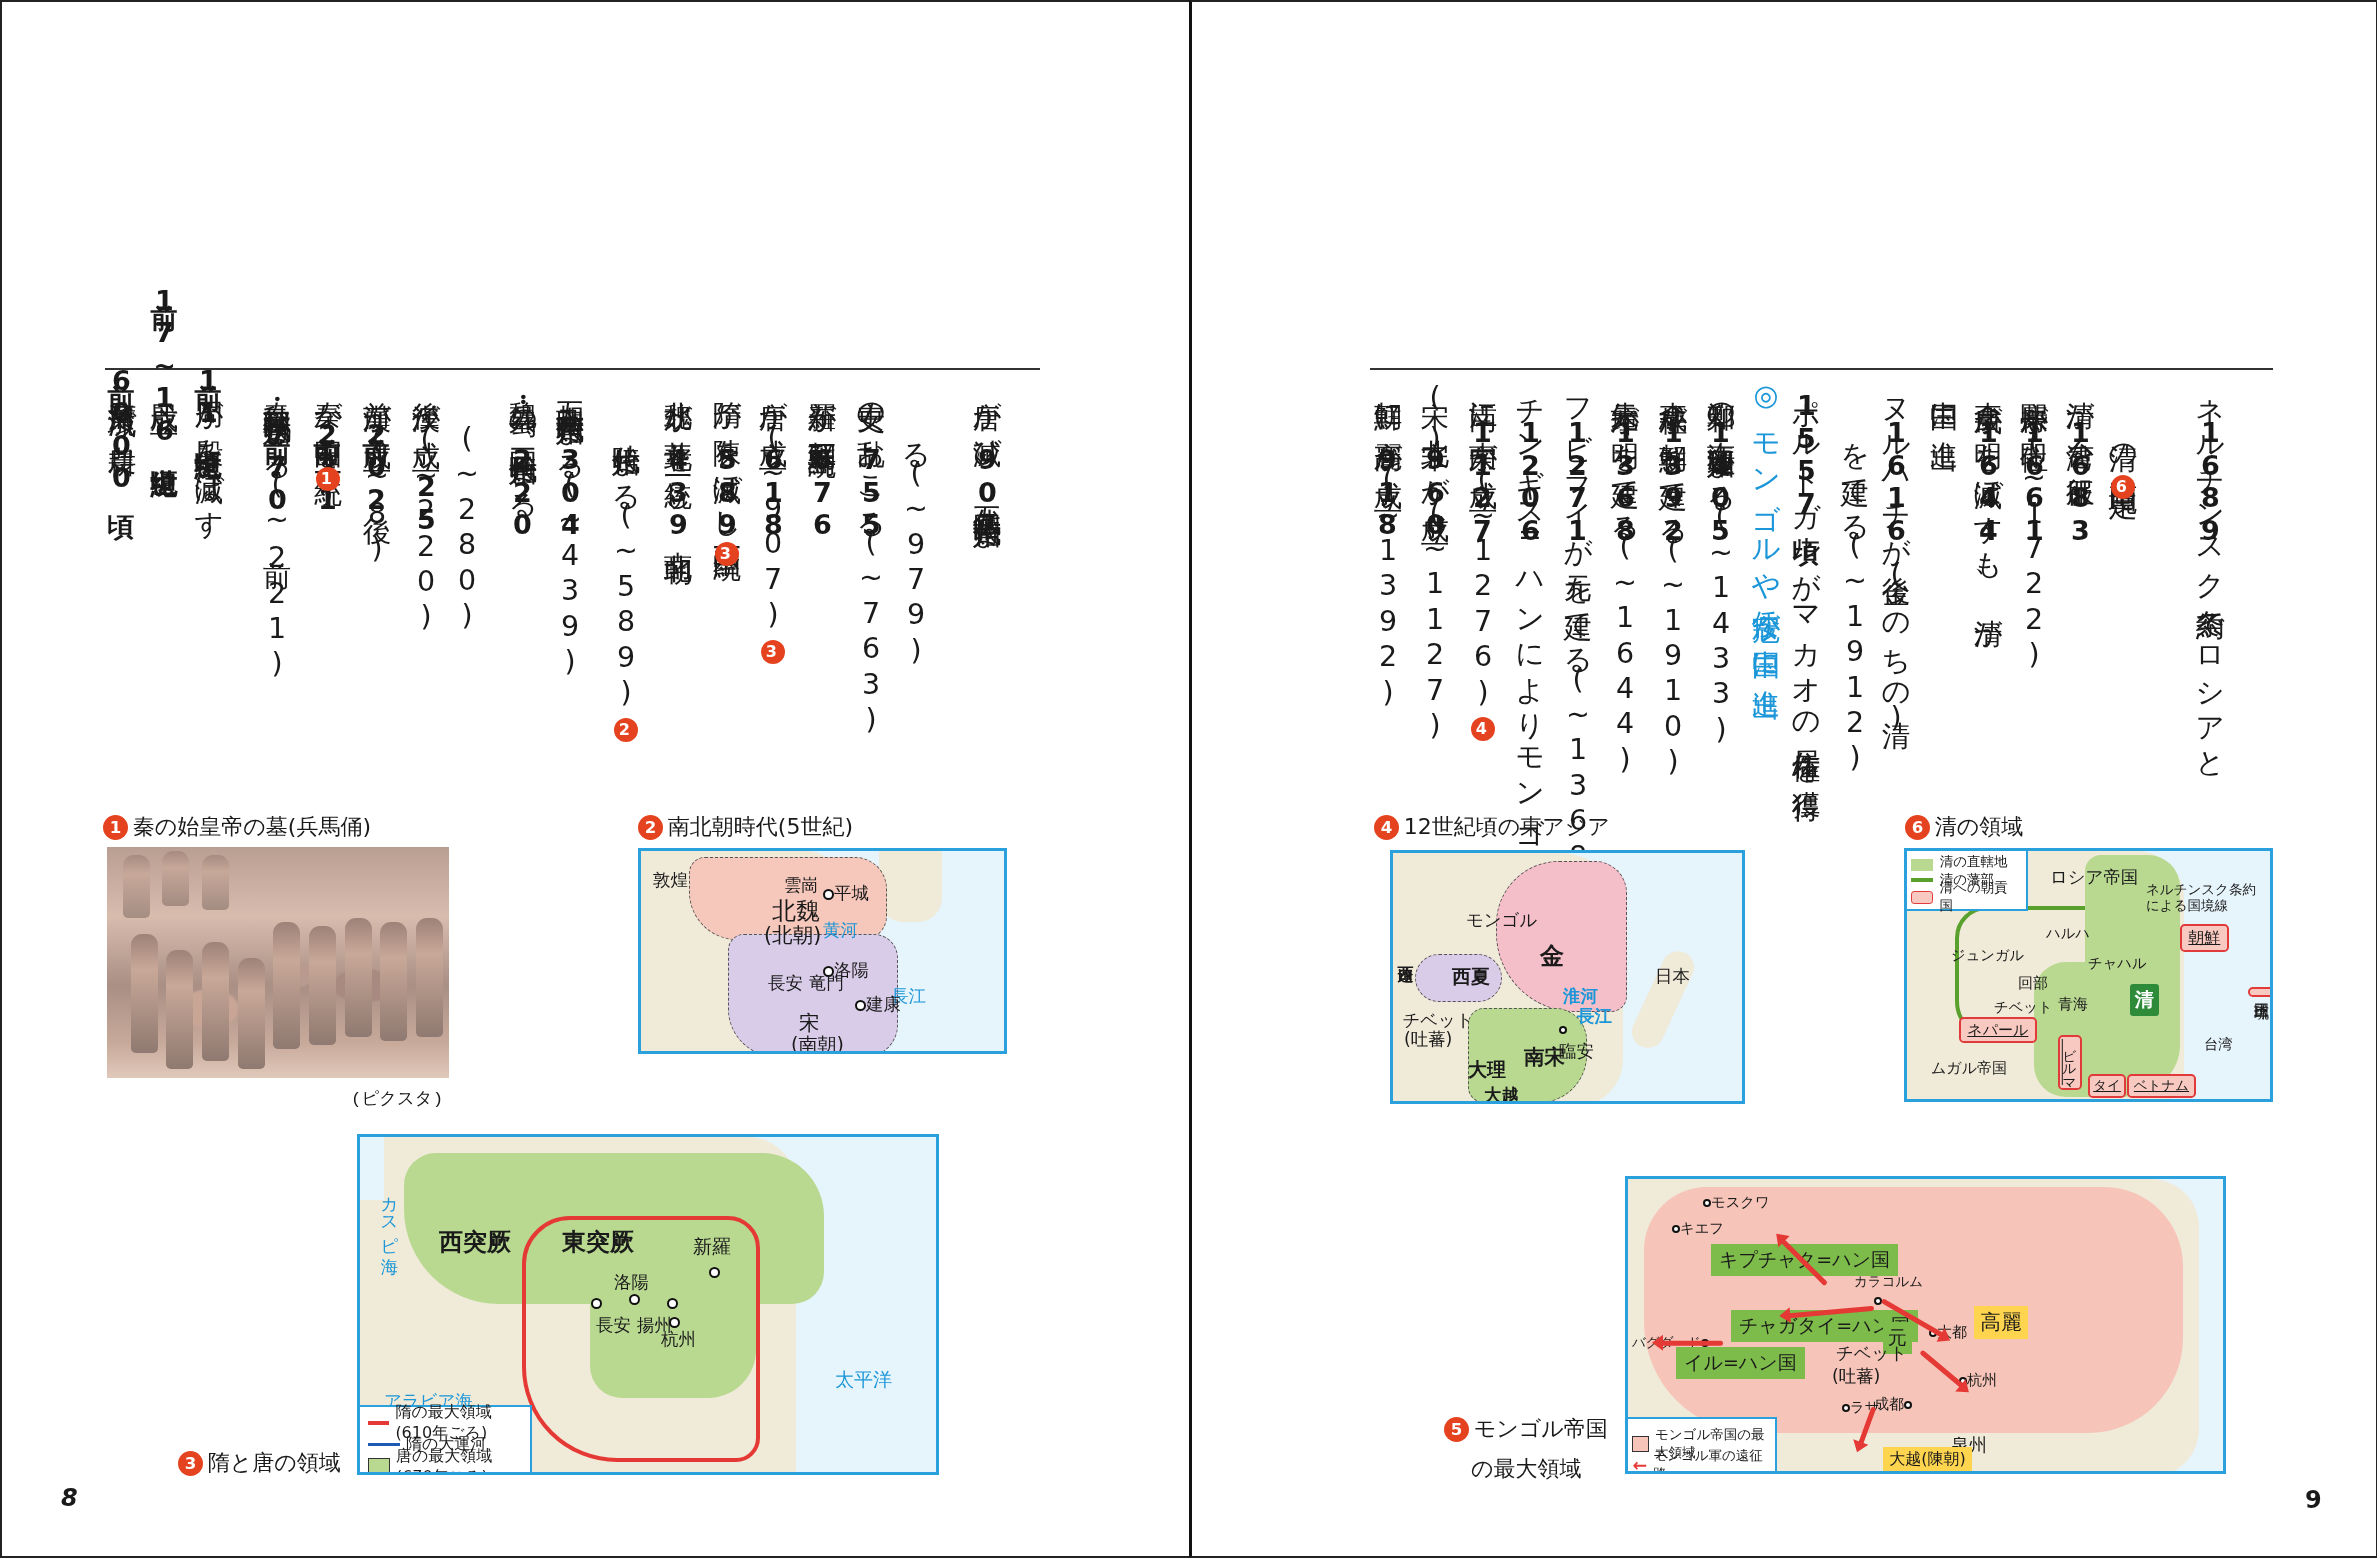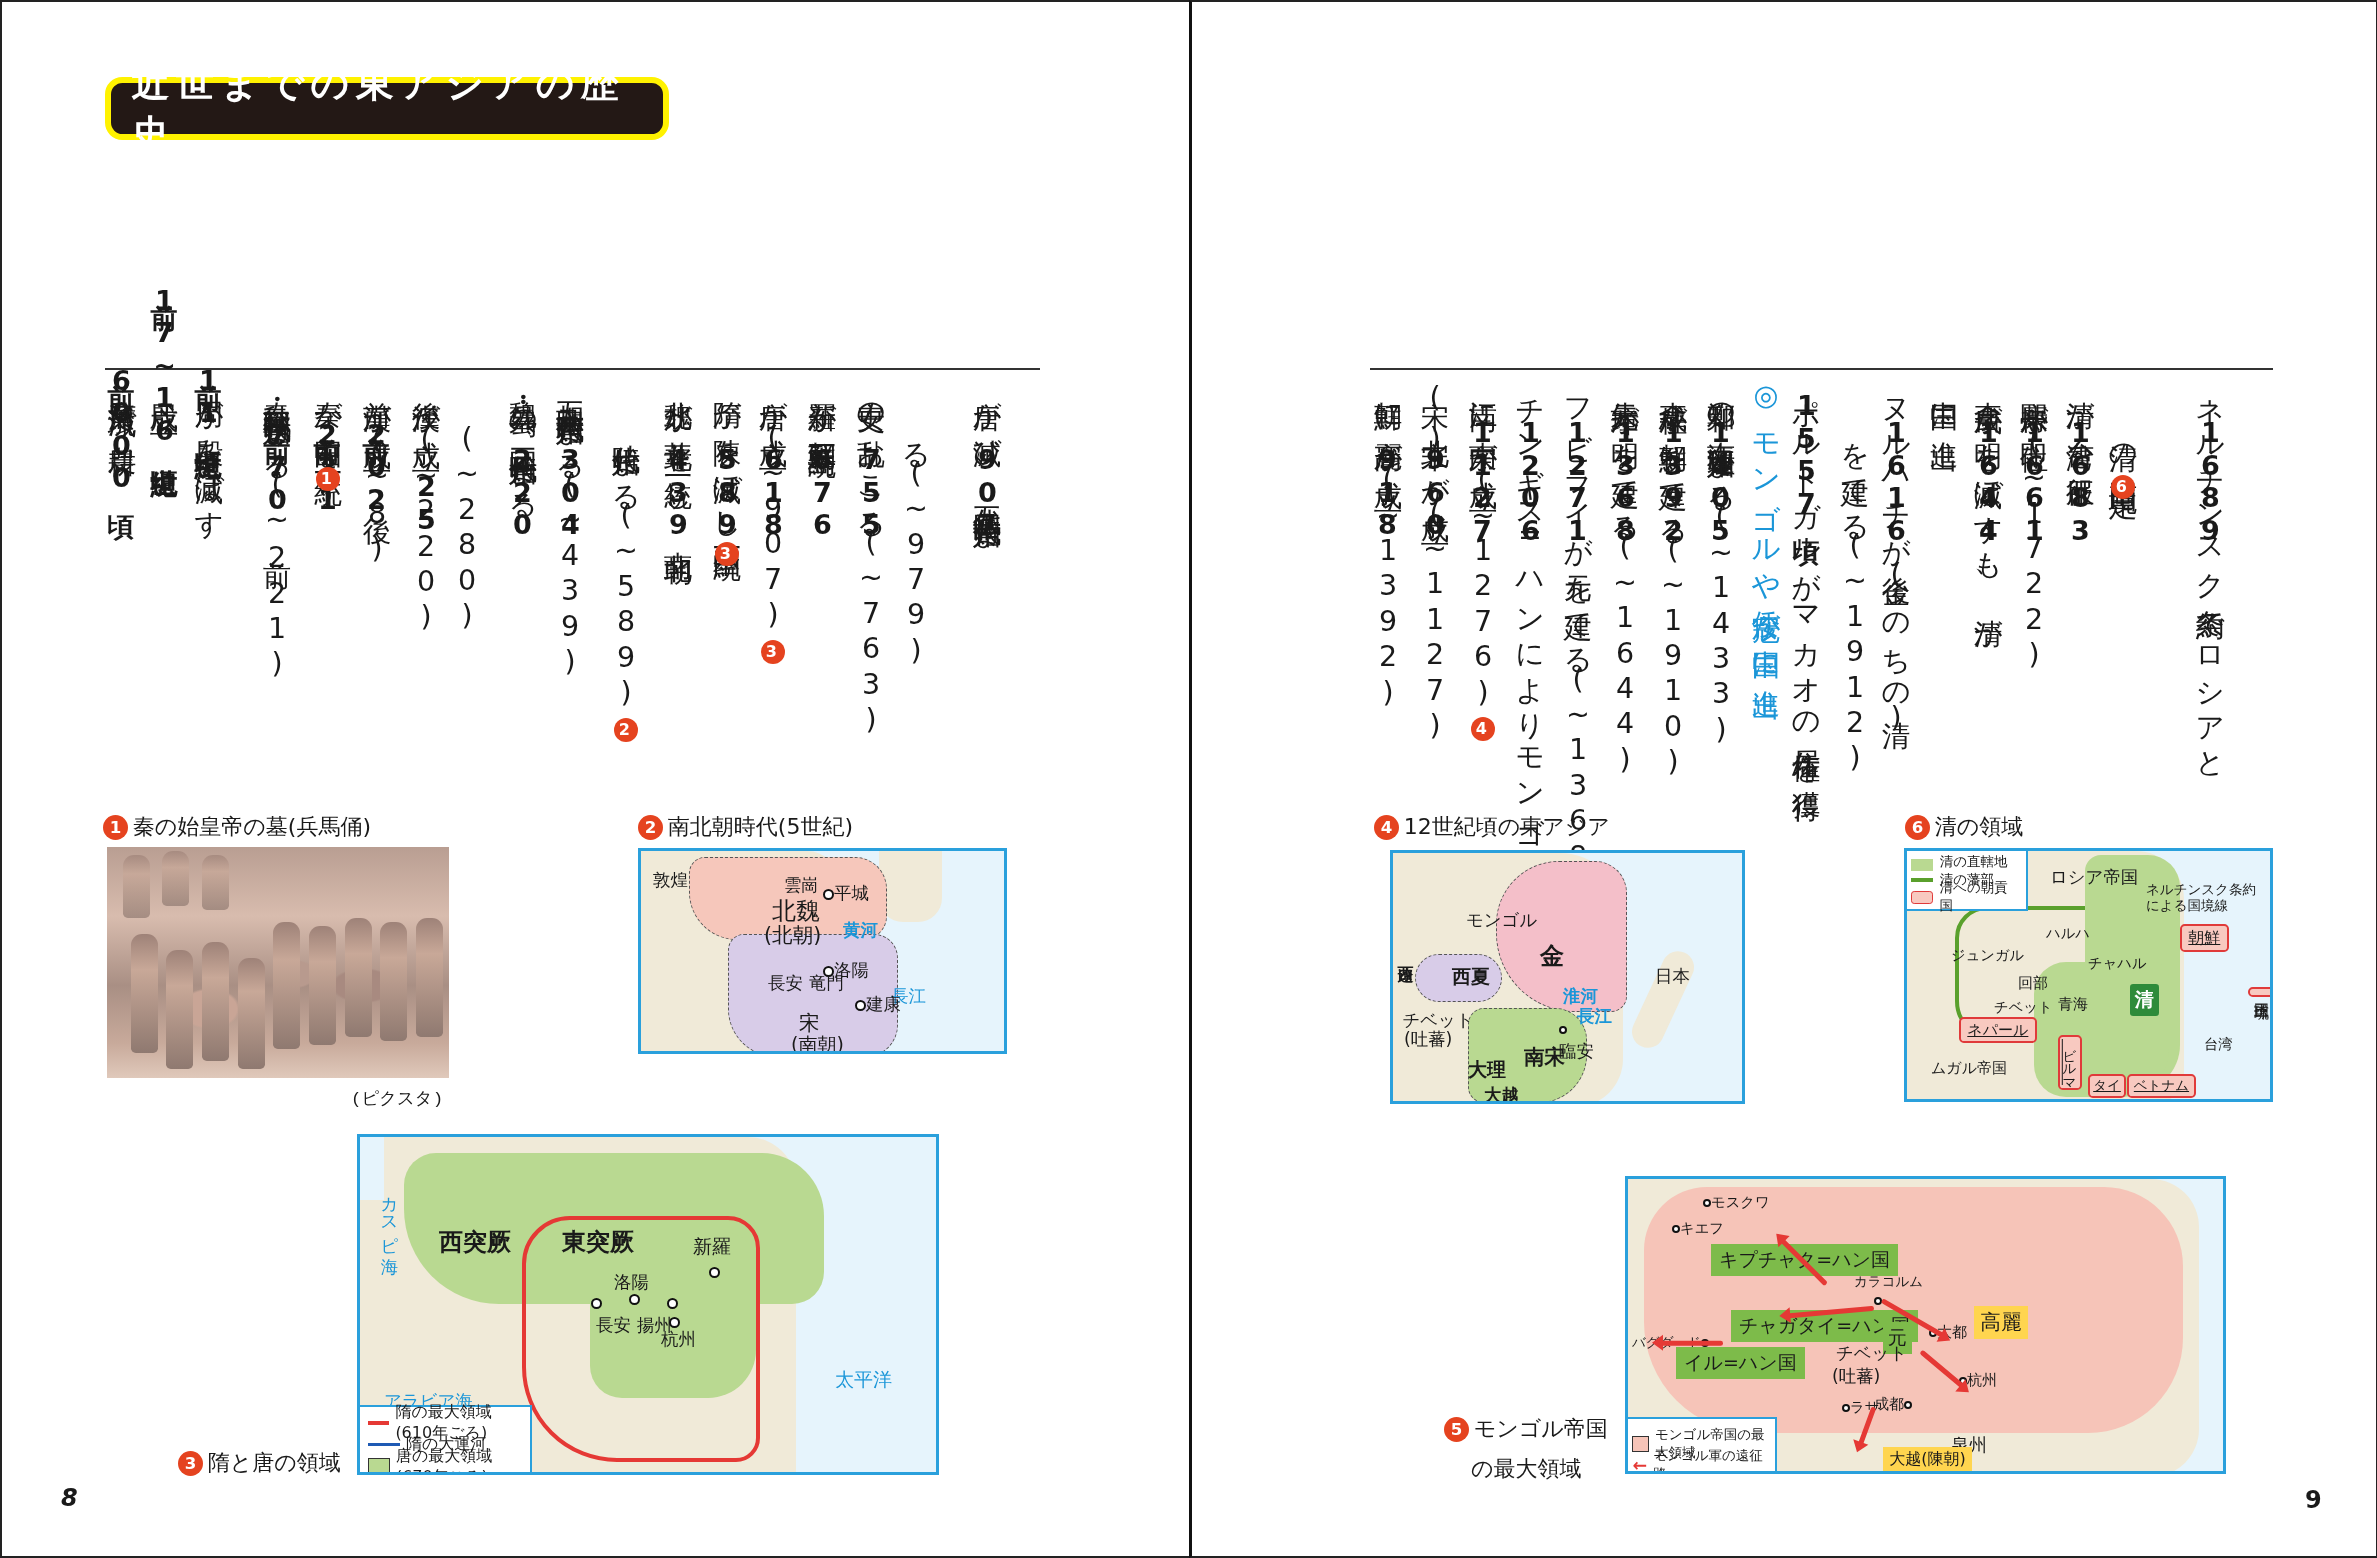--- a/index.html
+++ b/index.html
@@ -58,23 +58,20 @@
   .tag-yellow { position: absolute; background: #ffd54f; padding: 2.4px 6.3px; font-size: 20.6px; white-space: nowrap; }
   .arrow { position: absolute; height: 4.8px; background: #e53935; border-radius: 2.4px; transform-origin: left center; }
   .arrow::after { content: ""; position: absolute; right: -8px; top: -5.5px; border-left: 11px solid #e53935; border-top: 8px solid transparent; border-bottom: 8px solid transparent; }
 
   .page-num { position: absolute; font-size: 24px; font-style: italic; font-weight: bold; }
 </style>
 </head>
 <body>
 
 <div class="page page-left">
-  <div class="title-box">
-    <span class="title-text">近世までの東アジアの歴史</span>
-  </div>
 
   <div class="tl-rule" style="left:103px; width:935px;"></div>
   <div id="tl-left">
       <div class="year-col" style="left: 106px; top: 361px;">前6000頃</div>
       <div class="event-col" style="left: 105px;"><span>黄河流域で農耕</span></div>
       <div class="year-col" style="left: 149px; top: 281px;">前17~16世紀頃</div>
       <div class="event-col" style="left: 147px;"><span>殷成立</span></div>
       <div class="year-col" style="left: 193px; top: 361px;">前11世紀頃</div>
       <div class="event-col" style="left: 192px;"><span>周が殷を滅ぼす</span></div>
       <div class="year-col" style="left: 262px; top: 415px;">前770</div>
@@ -133,21 +130,21 @@
   <div class="map" style="left:636px; top:846px; width:369px; height:206px;">
     <div class="land" style="left:0; top:0; width:198px; height:206px; border-radius:0 32px 48px 0;"></div>
     <div class="land" style="left:238px; top:0; width:63px; height:71px; border-radius:0 0 24px 24px;"></div>
     <div class="region" style="left:48px; top:6.3px; width:198px; height:83px; background:#f6c7bb; border:1.6px dashed #555; border-radius:16px 32px 24px 48px;"></div>
     <div class="region" style="left:87px; top:83px; width:170px; height:123px; background:#d8cce8; border:1.6px dashed #555; border-radius:16px 24px 32px 48px;"></div>
     <div class="map-label" style="left:12px; top:17.4px;">敦煌</div>
     <div class="map-label" style="left:143px; top:22px;">雲崗</div>
     <div class="map-label" style="left:182px; top:30px;"><span class="city"></span><span>平城</span></div>
     <div class="map-label big" style="left:131px; top:44px; font-weight:normal;">北魏</div>
     <div class="map-label" style="left:123px; top:70px; font-size:20.6px;">(北朝)</div>
-    <div class="map-label river" style="left:202px; top:67px;font-weight:bold;">黄河</div>
+    <div class="map-label river" style="left:182px; top:67px;">黄河</div>
     <div class="map-label" style="left:182px; top:107px;"><span class="city"></span><span>洛陽</span></div>
     <div class="map-label" style="left:127px; top:120px;"><span>長安</span></div>
     <div class="map-label" style="left:168px; top:120px;">竜門</div>
     <div class="map-label river" style="left:250px; top:133px;">長江</div>
     <div class="map-label" style="left:214px; top:141px;"><span class="city"></span><span>建康</span></div>
     <div class="map-label" style="left:158px; top:158px; font-size:20.6px;">宋</div>
     <div class="map-label" style="left:150px; top:181px; font-size:19px;">(南朝)</div>
   </div>
 
   <div class="map" style="left:355px; top:1132px; width:582px; height:341px;">

